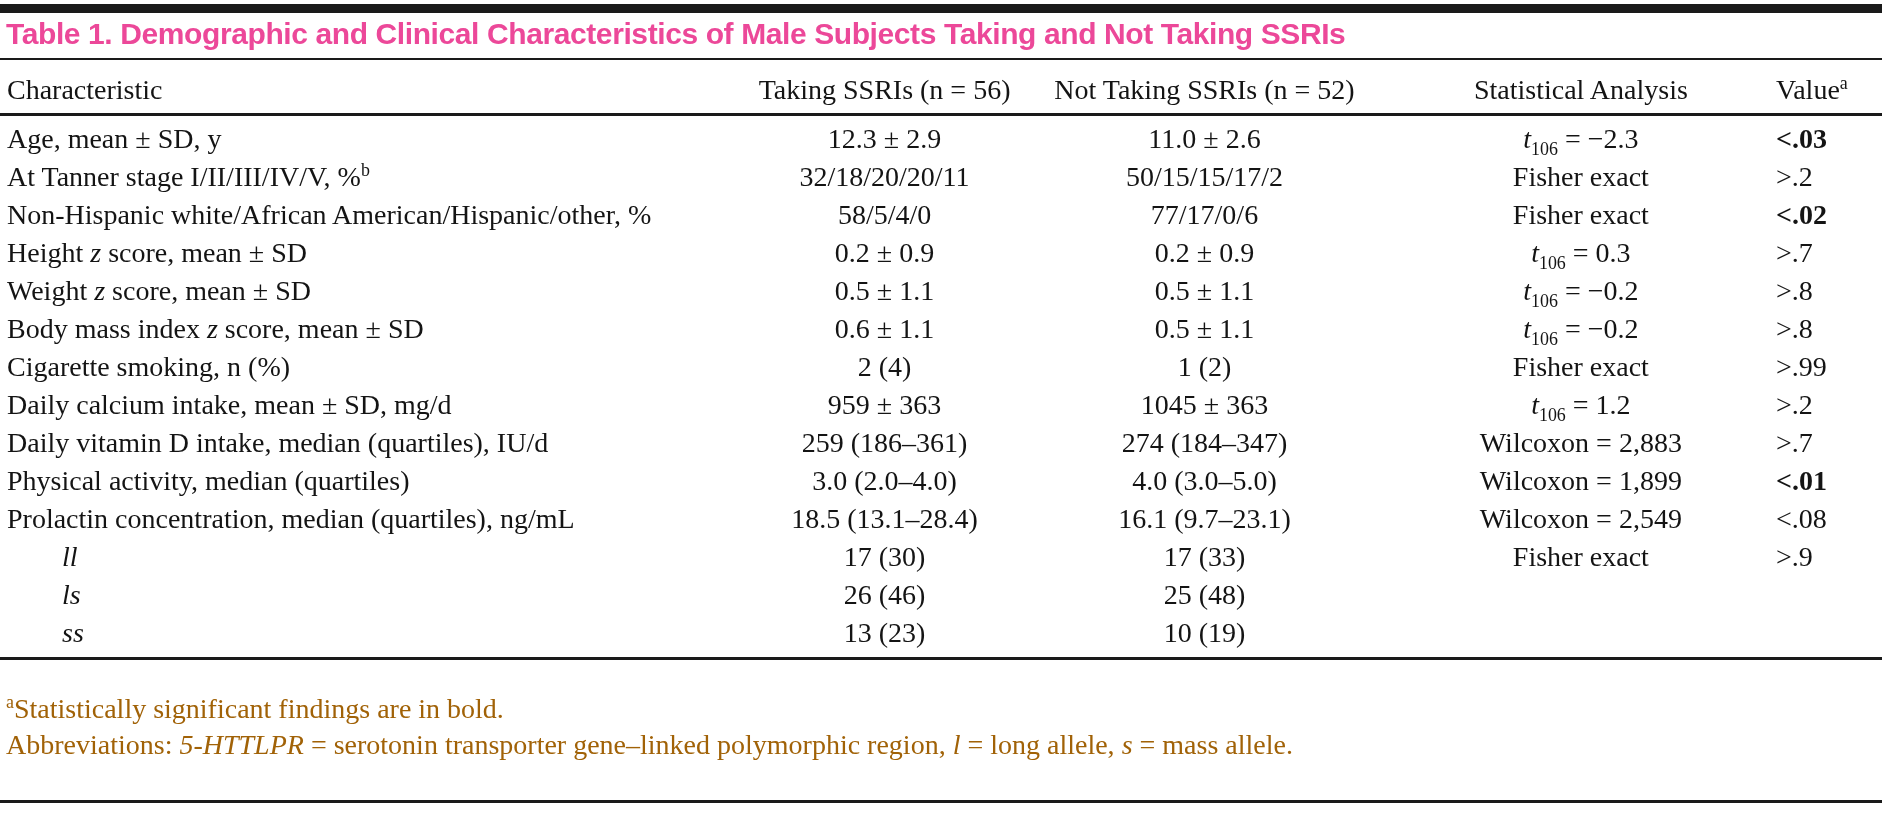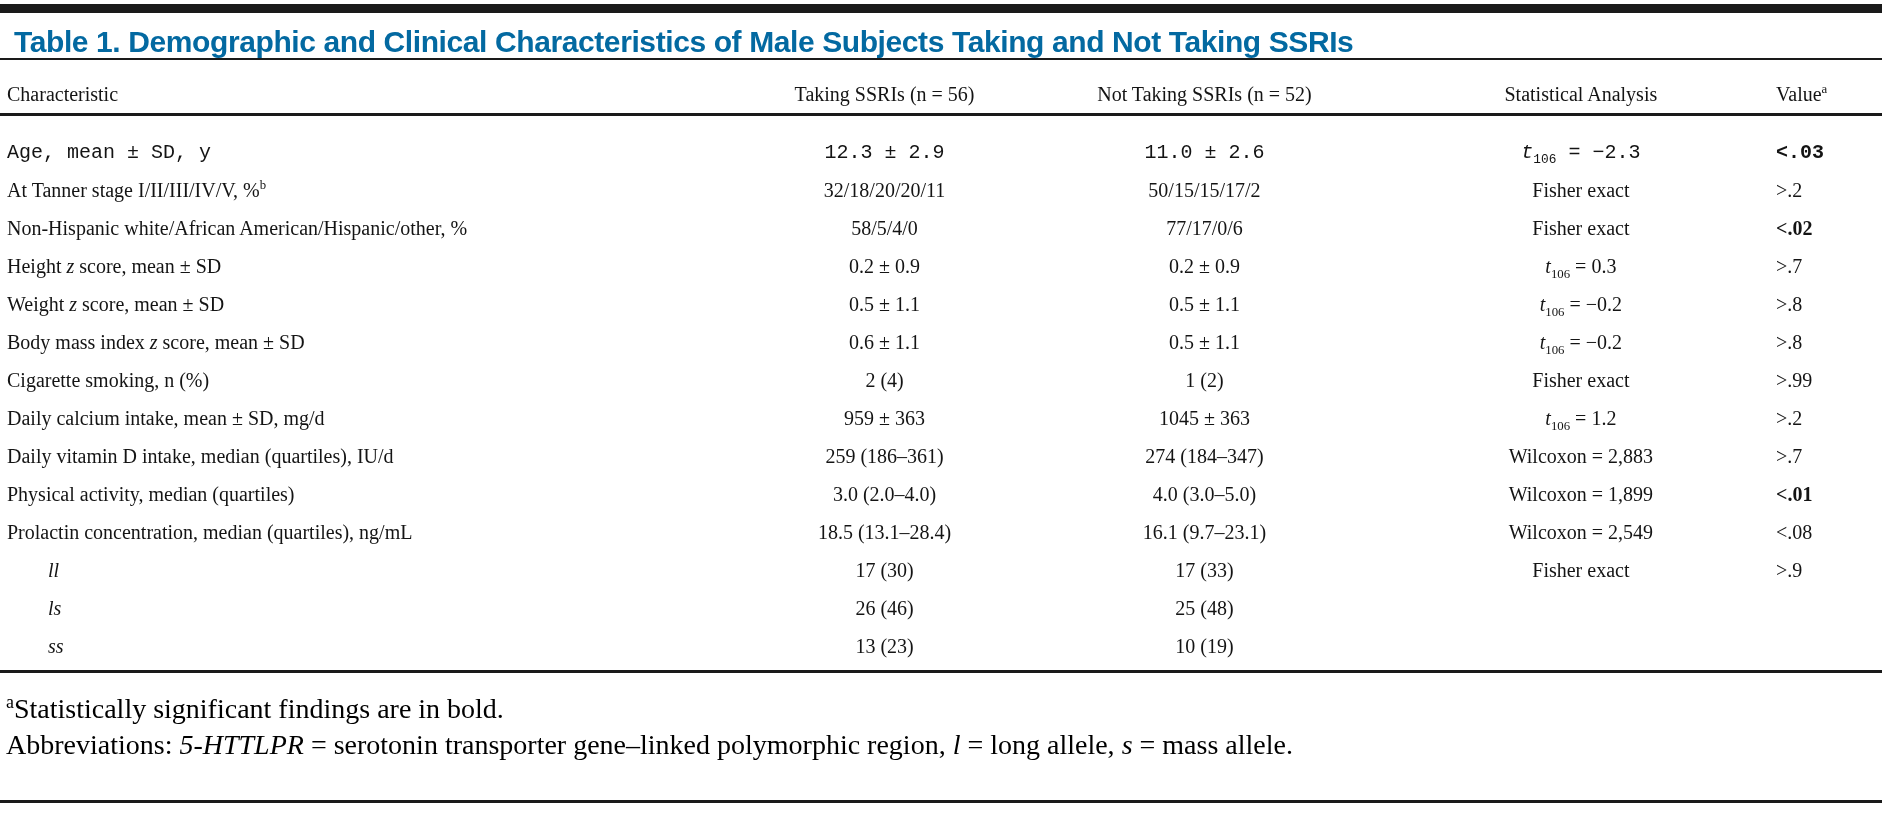--- a/index.html
+++ b/index.html
@@ -3,48 +3,48 @@
 <meta charset="utf-8">
 <style>
   html, body { margin:0; padding:0; background:#ffffff; }
   .page {
     position:relative; width:1882px; height:813px; overflow:hidden;
     background:#ffffff; color:#141414;
     font-family:"Liberation Serif", serif;
   }
   .top-bar { position:absolute; left:0; top:4px; width:100%; height:9px; background:#1a1a1a; }
   .table-title {
-    position:absolute; left:6px; top:17px; margin:8px;
+    position:absolute; left:6px; top:17px; margin:0;
     font-family:"Liberation Sans", sans-serif; font-weight:700;
-    font-size:30px; letter-spacing:-0.4px; color:#0369a1; white-space:nowrap;
+    font-size:30px; letter-spacing:-0.4px; color:#ec4899; white-space:nowrap;
   }
   .title-rule { position:absolute; left:0; top:58px; width:100%; height:2px; background:#1a1a1a; }
   table.data-table {
     position:absolute; left:0; top:60px; width:1882px;
     border-collapse:collapse; table-layout:fixed;
-    font-size:20px; color:#141414;
+    font-size:28px; color:#141414;
   }
   thead th {
     font-weight:normal; white-space:nowrap;
     border-bottom:3px solid #1a1a1a;
     height:46px; vertical-align:bottom; padding:0 0 7px 0;
   }
   tbody { border-bottom:3px solid #1a1a1a; }
   tbody td { height:38px; padding:0; vertical-align:middle; white-space:nowrap; }
-  tbody tr:first-child td { padding-top:17px;font-family:Liberation Mono, monospace; }
+  tbody tr:first-child td { padding-top:4px; }
   tbody tr:last-child td { padding-bottom:5px; }
   .col-left { text-align:left; padding-left:7px; }
   .col-center { text-align:center; }
-  td.indent { padding-left:48px; }
+  td.indent { padding-left:62px; }
   sup { font-size:64%; line-height:0; }
   sub { font-size:64%; line-height:0; }
   b { font-weight:bold; }
   i { font-style:italic; }
   .footnotes { position:absolute; left:6px; top:691px; }
-  .footnotes p { margin:0; font-size:28px; line-height:36px; color:#000000; }
+  .footnotes p { margin:0; font-size:28px; line-height:36px; color:#a16207; }
   .bottom-rule { position:absolute; left:0; top:800px; width:100%; height:3px; background:#1a1a1a; }
 </style>
 </head>
 <body>
 
 <div class="page">
   <div class="top-bar"></div>
   <h1 class="table-title">Table 1. Demographic and Clinical Characteristics of Male Subjects Taking and Not Taking SSRIs</h1>
   <div class="title-rule"></div>
 

